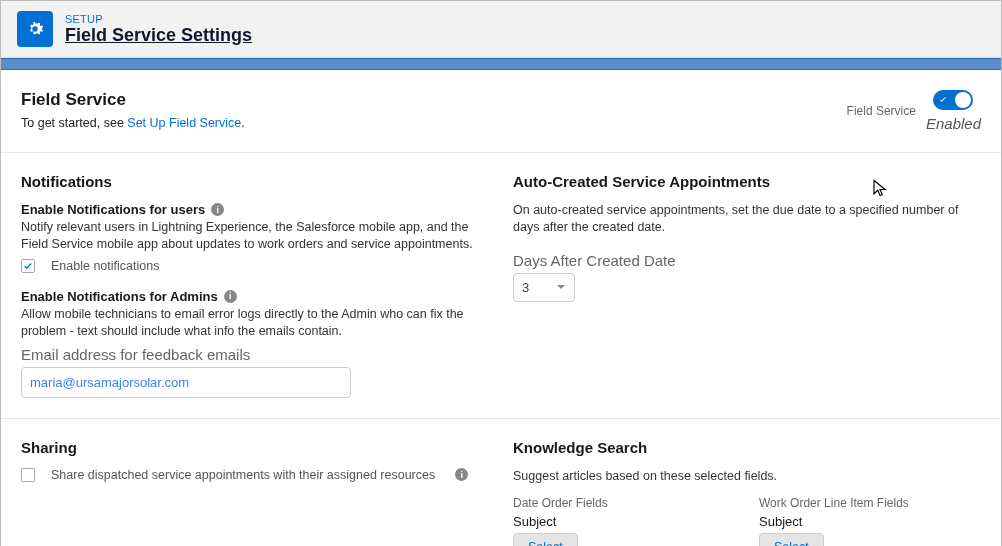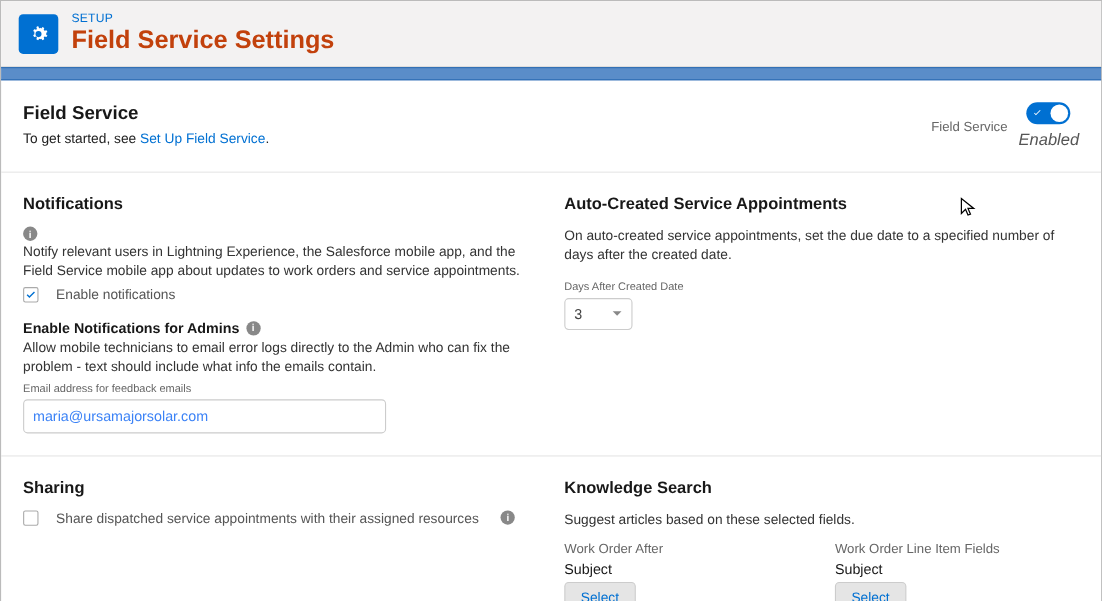--- a/index.html
+++ b/index.html
@@ -1,21 +1,21 @@
 <!DOCTYPE html>
 <html><head>
 <meta charset="utf-8">
 <style>
 * { box-sizing: border-box; margin: 0; padding: 0; }
 body { font-family: -apple-system, "Segoe UI", Arial, sans-serif; font-size: 13px; color: #181818; background: #fff; width: 1002px; }
 .page-header { background: #f3f2f2; border-bottom: 1px solid #ddd; padding: 10px 16px; display: flex; align-items: center; gap: 12px; }
 .gear-box { width: 36px; height: 36px; background: #0070d2; border-radius: 4px; display: flex; align-items: center; justify-content: center; }
 .gear-box svg { width: 22px; height: 22px; fill: #fff; }
 .crumb { font-size: 11px; color: #0070d2; letter-spacing: .2px; }
-.page-title { font-size: 23px; font-weight: 700; color: #c2410c; }
+.page-title { font-size: 18px; font-weight: 700; color: #0f172a; text-decoration: underline; }
 .wave-band { height: 12px; background: #5a8dc9; border-top: 1px solid #2e6db3; border-bottom: 1px solid #2e6db3; }
 .section { border-bottom: 1px solid #e5e5e5; padding: 20px; }
 .section.no-bottom { border-bottom: none; }
 .top-row { display: flex; justify-content: space-between; align-items: flex-start; }
 .section-title-lg { font-size: 17px; font-weight: 700; margin-bottom: 6px; }
 .helper { font-size: 12.5px; color: #222; }
 .helper a { color: #0070d2; text-decoration: none; }
 .toggle-wrap { text-align: center; font-size: 15px; color: #555; font-style: italic; }
 .toggle { width: 40px; height: 20px; background: #0070d2; border-radius: 10px; position: relative; margin-bottom: 2px; display: inline-block; cursor: pointer; }
 .toggle::after { content: ""; position: absolute; right: 2px; top: 2px; width: 16px; height: 16px; background: #fff; border-radius: 50%; }
@@ -23,21 +23,21 @@
 .grid { display: flex; gap: 24px; }
 .col { flex: 1; min-width: 0; }
 .h2 { font-size: 15px; font-weight: 700; margin-bottom: 12px; }
 .h3 { font-size: 13px; font-weight: 700; margin-bottom: 2px; display: flex; align-items: center; gap: 6px; }
 .desc { font-size: 12.5px; color: #333; line-height: 1.35; margin-bottom: 6px; }
 .muted { color: #666; font-size: 12px; }
 .info-icon { width: 13px; height: 13px; border-radius: 50%; background: #888; color: #fff; display: inline-flex; align-items: center; justify-content: center; font-size: 9px; font-weight: bold; cursor: default; }
 .checkbox-row { display: flex; align-items: center; gap: 16px; font-size: 12.5px; color: #555; }
 .checkbox { width: 14px; height: 14px; border: 1px solid #aaa; border-radius: 2px; display: inline-flex; align-items: center; justify-content: center; cursor: pointer; }
 .checkbox.checked svg { width: 10px; height: 10px; stroke: #0070d2; stroke-width: 3; fill: none; }
-.input-label { font-size: 10px; color: #666; margin-bottom: 4px; display: block; }
+.input-label { font-size: 15px; color: #666; margin-bottom: 4px; display: block; }
 .text-input { width: 330px; padding: 7px 8px; border: 1px solid #ccc; border-radius: 4px; font-size: 13px; color: #3b82f6; }
 .select { width: 62px; padding: 6px 8px; border: 1px solid #ccc; border-radius: 4px; font-size: 13px; color: #444; display: flex; justify-content: space-between; align-items: center; cursor: pointer; }
 .select svg { width: 10px; height: 10px; fill: #888; }
 .btn { padding: 6px 14px; border: 1px solid #ccc; border-radius: 4px; background: #e5e5e5; font-size: 12.5px; color: #0070d2; cursor: pointer; }
 .mb12 { margin-bottom: 12px; }
 .mb16 { margin-bottom: 16px; }
 .mb4 { margin-bottom: 4px; }
 .cursor { position: absolute; pointer-events: none; }
 .cursor svg { width: 18px; height: 18px; fill: #000; }
 .outer { border: 1px solid #bbb; position: relative; }
@@ -83,20 +83,21 @@
   </div>
 </div>
 
 <div class="section">
   <div class="grid">
     <div class="col">
       <div class="h2">Notifications</div>
 
       <div class="mb16">
         <div class="h3">
+          <span>Enable Notifications for users</span>
           <span class="info-icon">i</span>
         </div>
         <div class="desc">Notify relevant users in Lightning Experience, the Salesforce mobile app, and the Field Service mobile app about updates to work orders and service appointments.</div>
         <div class="checkbox-row">
           <span class="checkbox checked">
             <svg viewBox="0 0 24 24">
                   <polyline points="4,12 9,17 20,6"></polyline>
                 </svg>
           </span>
           <span>Enable notifications</span>
@@ -137,21 +138,21 @@
         <span>Share dispatched service appointments with their assigned resources</span>
         <span class="info-icon inline-info">i</span>
       </div>
     </div>
 
     <div class="col">
       <div class="h2">Knowledge Search</div>
       <div class="desc mb12">Suggest articles based on these selected fields.</div>
       <div class="grid">
         <div class="col">
-          <div class="muted mb4">Work Order After</div>
+          <div class="muted mb4">Date Order Fields</div>
           <div class="mb4" style="font-size:13px;">Subject</div>
           <button class="btn">Select</button>
         </div>
         <div class="col">
           <div class="muted mb4">Work Order Line Item Fields</div>
           <div class="mb4" style="font-size:13px;">Subject</div>
           <button class="btn">Select</button>
         </div>
       </div>
     </div>

